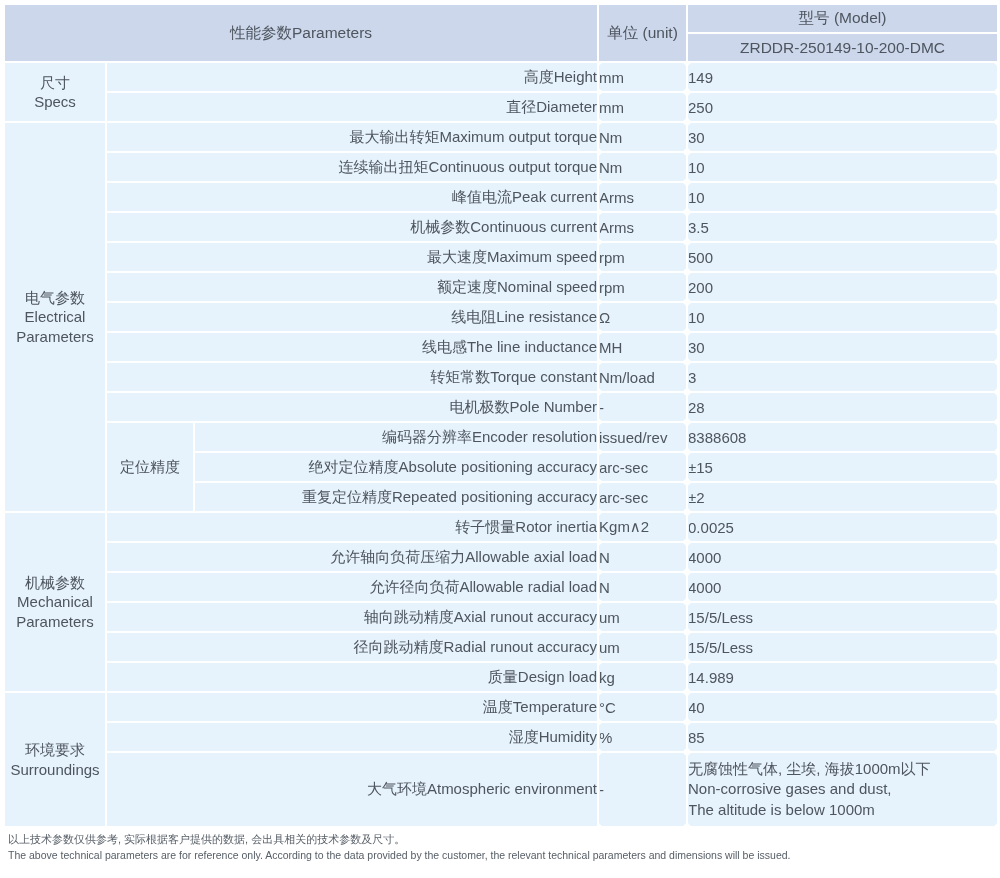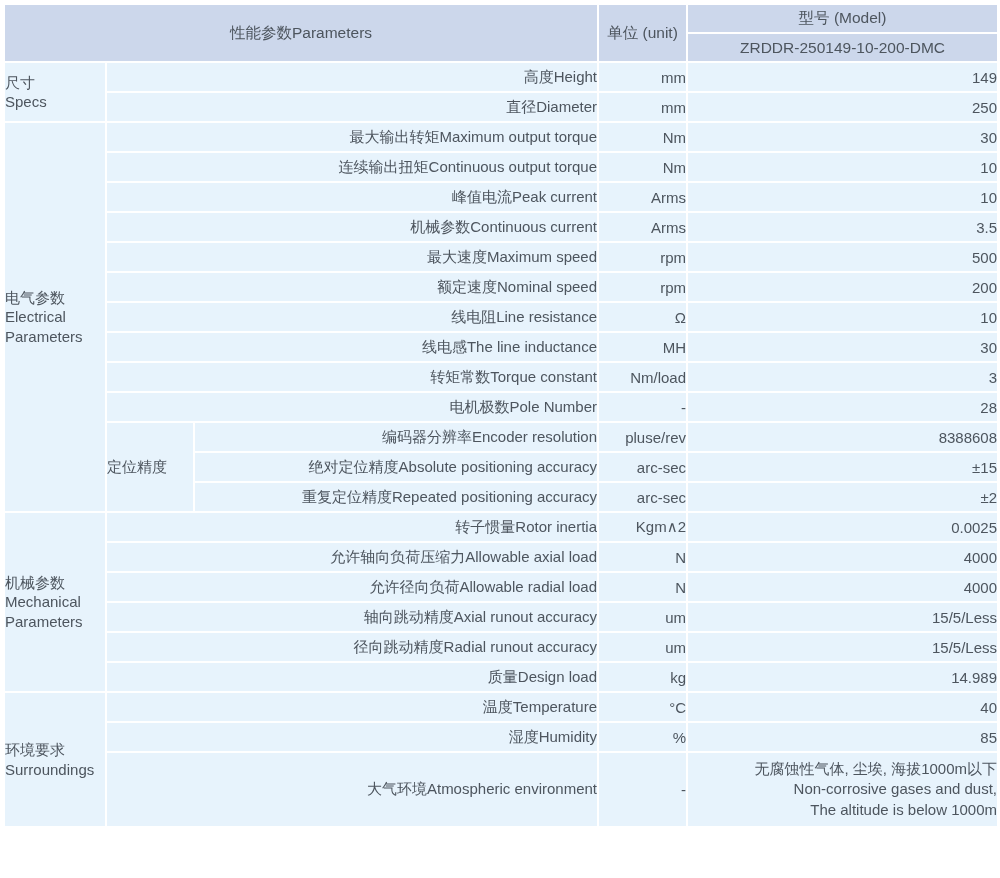--- a/index.html
+++ b/index.html
@@ -27,23 +27,23 @@
     white-space:nowrap;
   }
   table.spec th{
     background:#ccd7eb;
     font-size:15.5px;
     text-align:center;
   }
   thead tr{height:29px;margin-top:20px;}
   tbody tr{height:30px;}
   tbody tr.tall{height:75px;}
-  td.g, td.sg{text-align:left;line-height:1.27;}
+  td.g, td.sg{text-align:center;line-height:1.27;}
   td.g div{white-space:nowrap;}
-  td.u, td.v{text-align:right;}
+  td.u, td.v{text-align:left;border-radius:8px;}
   td.n{text-align:right;}
   td.n .cn{
     display:inline-block;
     width:170px;
     padding-left:40px;
     box-sizing:content-box;
   }
   td.n.subn .cn{
     width:117px;
   }
@@ -146,21 +146,21 @@
         <td class="v">3</td>
       </tr>
       <tr>
         <td class="n" colspan="2"><span class="cn">电机极数</span><span class="en">Pole Number</span></td>
         <td class="u">-</td>
         <td class="v">28</td>
       </tr>
       <tr>
         <td class="sg" rowspan="3">定位精度</td>
         <td class="n subn"><span class="cn">编码器分辨率</span><span class="en">Encoder resolution</span></td>
-        <td class="u">pluse/rev</td>
+        <td class="u">issued/rev</td>
         <td class="v">8388608</td>
       </tr>
       <tr>
         <td class="n subn"><span class="cn">绝对定位精度</span><span class="en">Absolute positioning accuracy</span></td>
         <td class="u">arc-sec</td>
         <td class="v">±15</td>
       </tr>
       <tr>
         <td class="n subn"><span class="cn">重复定位精度</span><span class="en">Repeated positioning accuracy</span></td>
         <td class="u">arc-sec</td>
@@ -222,13 +222,17 @@
         <td class="u">-</td>
         <td class="v">
           <div class="ml">无腐蚀性气体, 尘埃, 海拔1000m以下</div>
           <div class="ml">Non-corrosive gases and dust,</div>
           <div class="ml">The altitude is below 1000m</div>
         </td>
       </tr>
     </tbody>
   </table>
 
+  <div class="foot">
+    <div class="f-cn">以上技术参数仅供参考, 实际根据客户提供的数据, 会出具相关的技术参数及尺寸。</div>
+    <div class="f-en">The above technical parameters are for reference only. According to the data provided by the customer, the relevant technical parameters and dimensions will be issued.</div>
+  </div>
 </div>
 
 </body></html>

